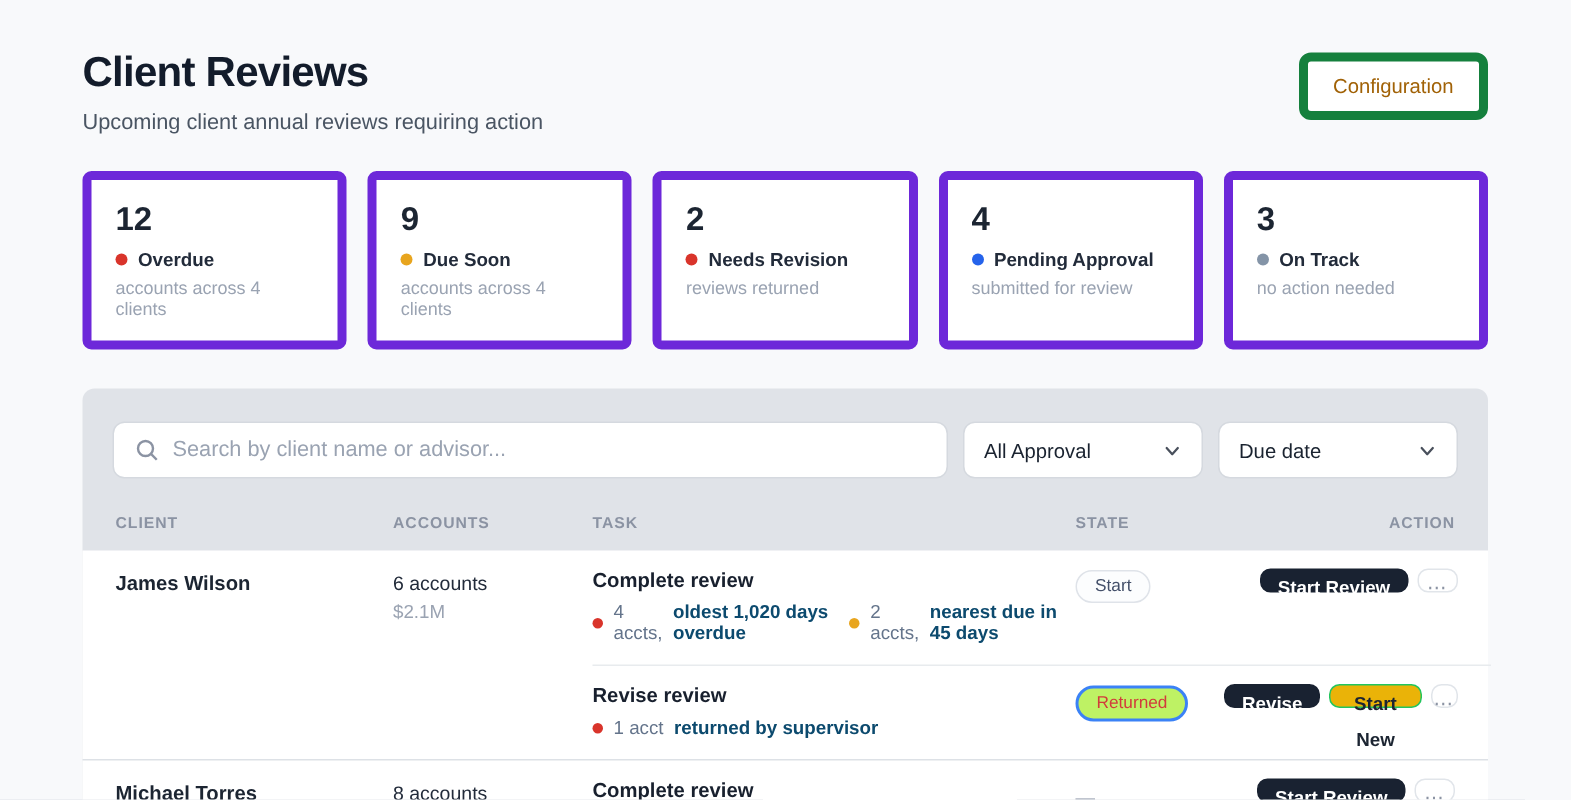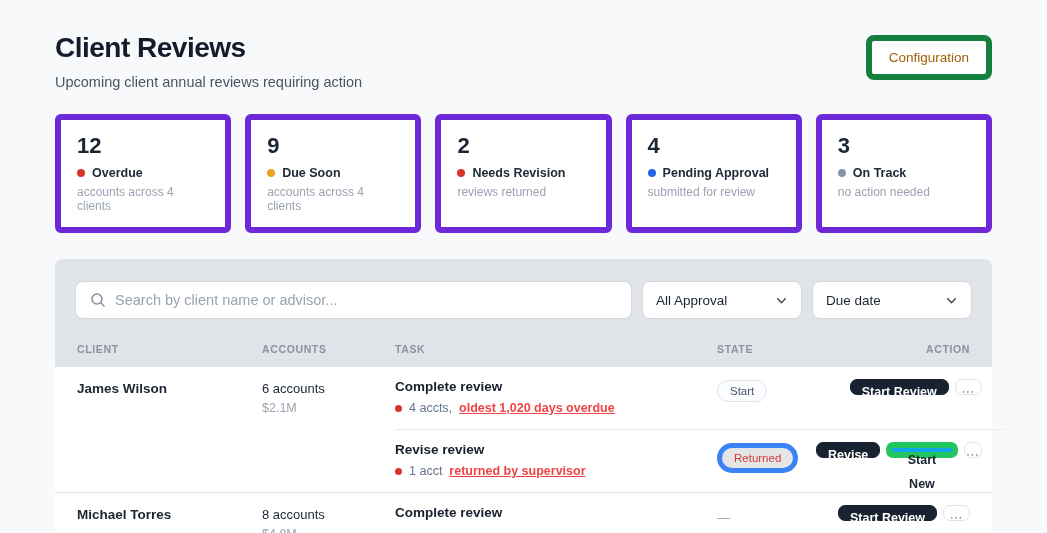--- a/index.html
+++ b/index.html
@@ -49,33 +49,33 @@
   .accounts-count { font-size:13px; color:#222b3a; }
   .accounts-aum { margin-top:5px; font-size:12.5px; color:#9aa3b2; }
 
   .task-row { display:grid; grid-template-columns:322px 99px 1fr; padding:12px 22px 14px 0; }
   .task-row + .task-row { border-top:1px solid #e8ebee; }
   .task-title { font-size:13.5px; font-weight:700; color:#18202e; }
   .task-details { margin-top:7px; display:flex; flex-direction:row; gap:4px; }
   .detail-line { display:flex; align-items:center; gap:7px; font-size:12.5px; }
   .detail-line .dot { width:7px; height:7px; }
   .detail-prefix { color:#64748b; }
-  .detail-emphasis { font-weight:700; color:#ef4444;text-decoration:underline; }
+  .detail-emphasis { font-weight:700; color:#0c4a6e; }
 
   .state-cell { padding-top:1px; }
   .badge { display:inline-block; font-size:11.5px; border-radius:999px; padding:4px 12px; }
   .badge-neutral { background:#fcfdfe; border:1px solid #dfe3e9; color:#44506a; }
-  .badge-danger { background:#e5e5e5; border:5px solid #3b82f6; color:#d23b3b; }
+  .badge-danger { background:#bef264; border:2px solid #3b82f6; color:#d23b3b; }
   .badge-none { background:transparent; border:none; color:#9aa3b2; padding:4px 0; font-size:13px; }
 
   .actions { display:flex; gap:6px; justify-content:flex-end; align-items:flex-start; }
   .btn { font-family:inherit; font-size:12.5px; font-weight:700; height:16px; border-radius:7px;
     padding:0 11px; cursor:pointer; line-height:24px; }
   .btn-dark { background:#192231; color:#fff; border:1px solid #192231; }
-  .btn-light { background:#0ea5e9; color:#1c2532; border:6px solid #22c55e; }
+  .btn-light { background:#eab308; color:#1c2532; border:1px solid #22c55e; }
   .btn-dots { background:#fff; color:#8b93a3; border:1px solid #e1e5ea; width:27px; padding:0;
     font-weight:400; font-size:13px; letter-spacing:1px; }
 </style>
 </head>
 <body>
 
 <div class="app">
 
   <div class="header">
     <div>
@@ -169,20 +169,25 @@
     <div>
             <div class="task-row">
     <div>
       <div class="task-title">Complete review</div>
       <div class="task-details">
                   <div class="detail-line">
     <span class="dot" style="background: rgb(217, 52, 43);"></span>
     <span class="detail-prefix">4 accts,</span>
     <span class="detail-emphasis">oldest 1,020 days overdue</span>
   </div>
+                  <div class="detail-line">
+    <span class="dot" style="background: rgb(232, 165, 30);"></span>
+    <span class="detail-prefix">2 accts,</span>
+    <span class="detail-emphasis">nearest due in 45 days</span>
+  </div>
                 </div>
     </div>
     <div class="state-cell">
       <span class="badge badge-neutral">Start</span>
     </div>
     <div class="actions">
                 <button class="btn btn-dark">Start Review</button>
                 <button class="btn btn-dots">⋯</button>
               </div>
   </div>

